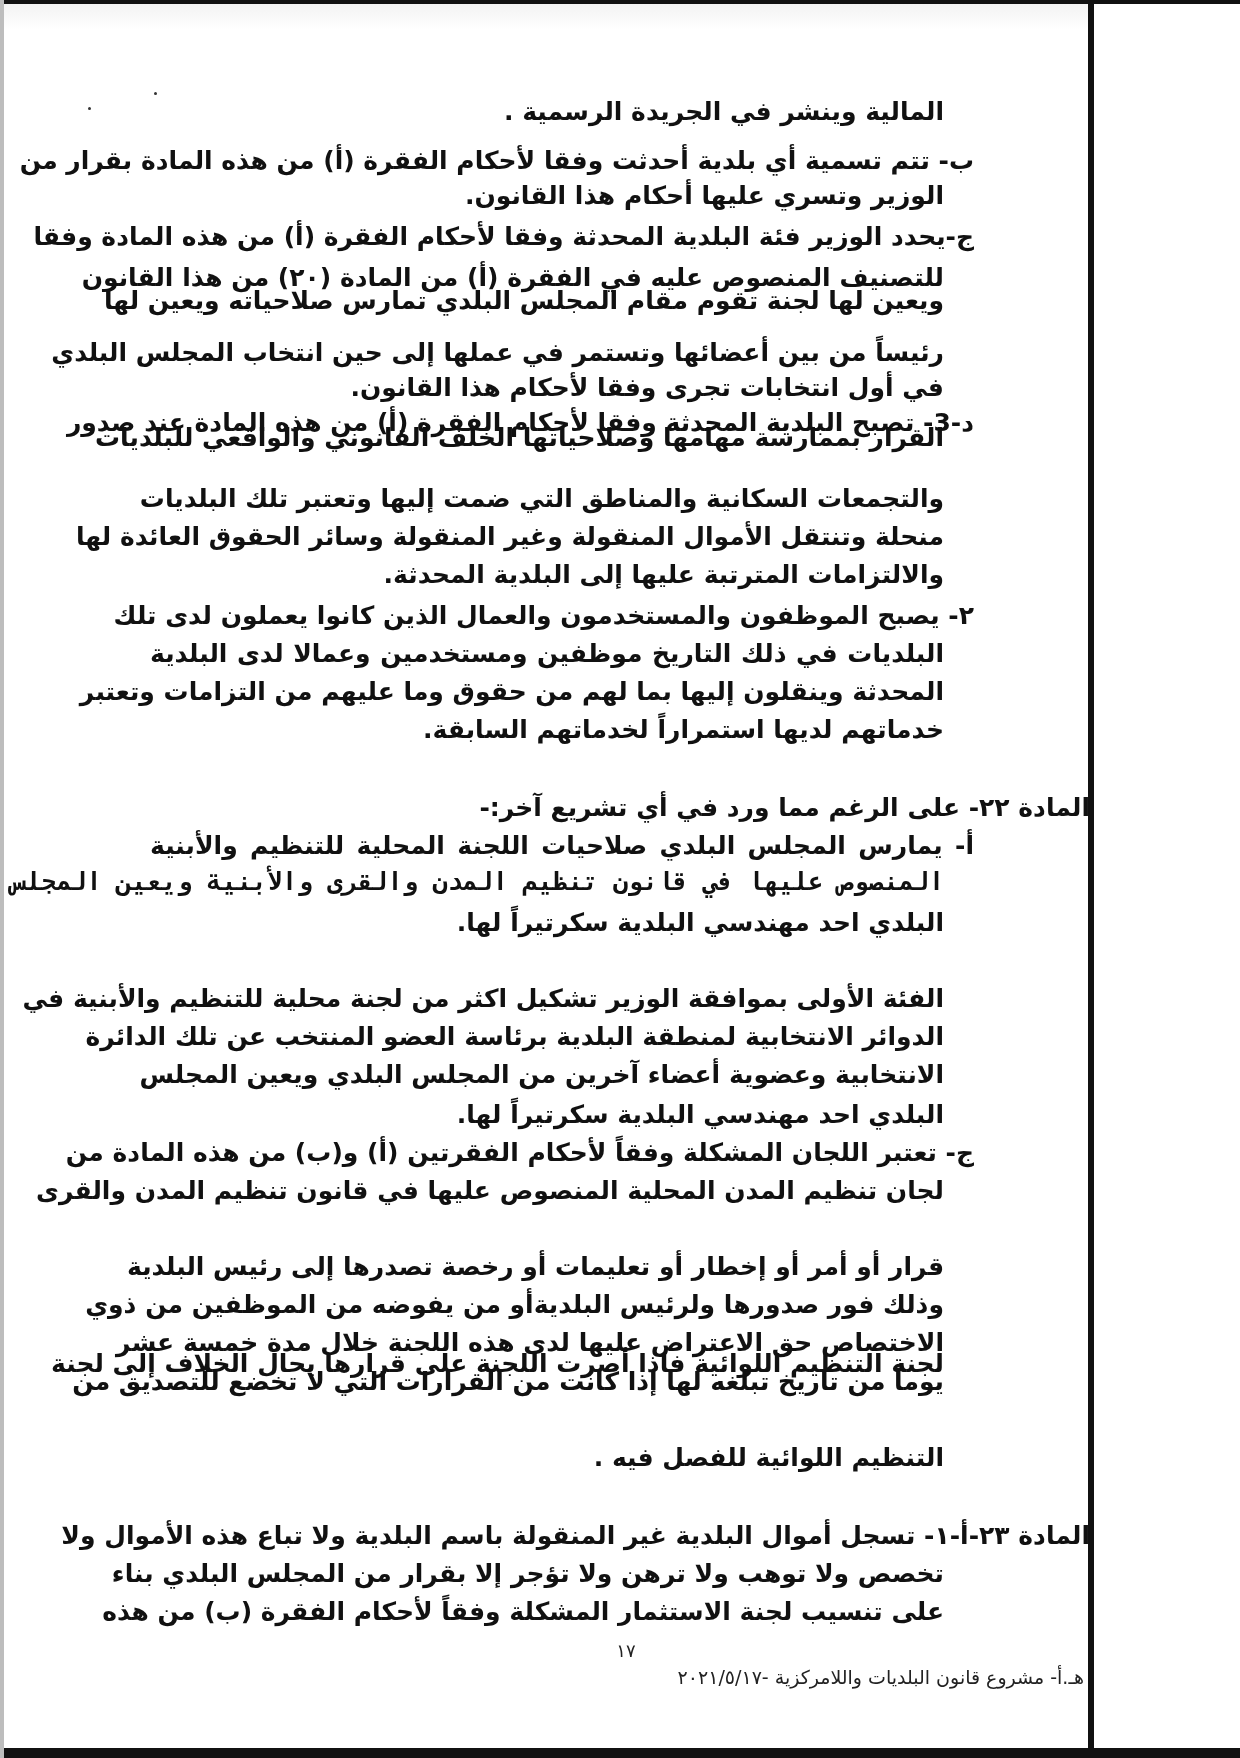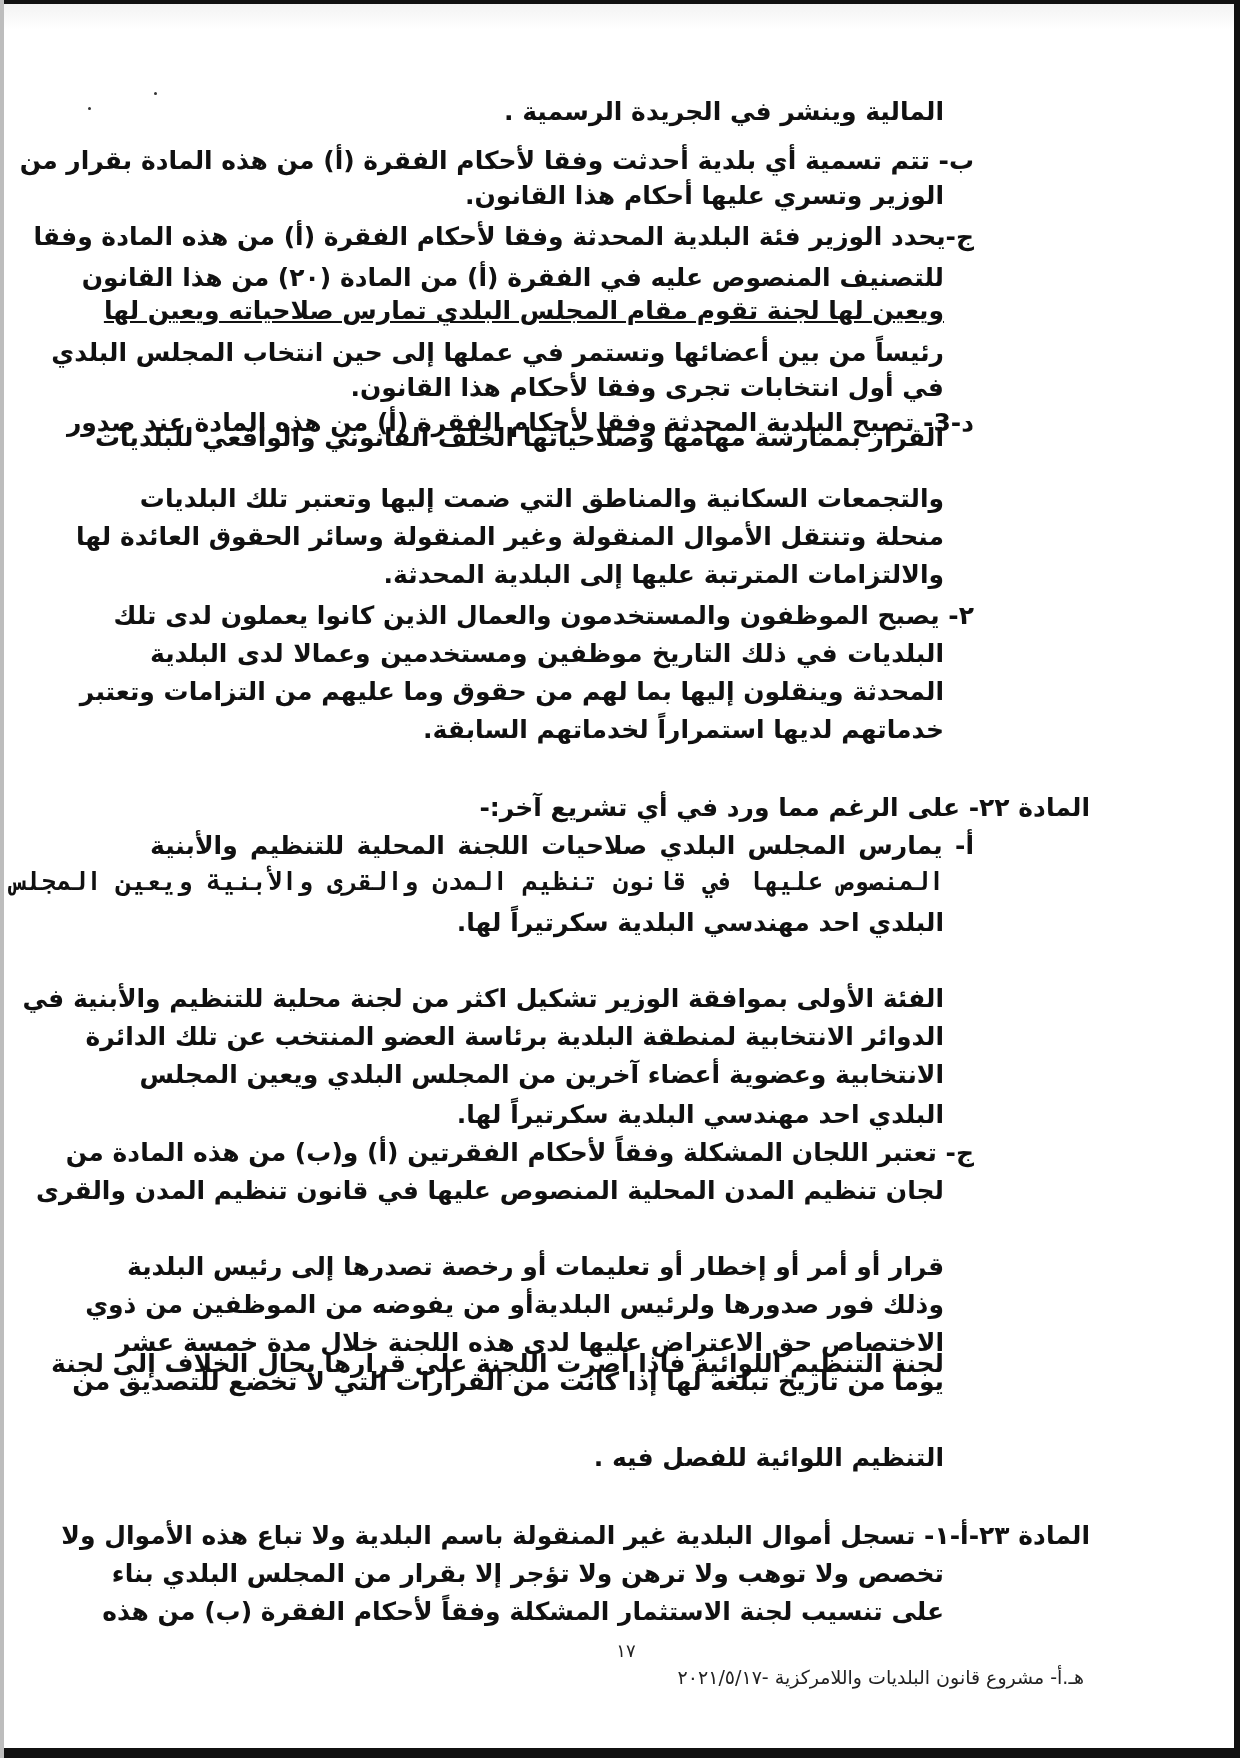--- a/index.html
+++ b/index.html
@@ -1,18 +1,18 @@
 <!DOCTYPE html>
 <html><head>
 <meta charset="utf-8">
 <style>
   html, body { margin:0; padding:0; }
   body { width:1240px; height:1758px; position:relative; overflow:hidden;
          background:#ffffff; }
-  .page { position:absolute; left:0; top:0; width:1240px; height:1758px;
+  .page { position:absolute; left:0; top:0; width:1094px; height:1758px;
           background: linear-gradient(180deg, #f1f1f1 0px, #ffffff 30px, #ffffff 100%);
           border-left:4px solid #bdbdbd; box-sizing:border-box; }
   .border-top { position:absolute; left:0; top:0; width:1240px; height:4px; background:#111; }
   .border-right { position:absolute; right:0; top:0; width:6px; height:1758px; background:#111; }
   .border-bottom { position:absolute; left:0; bottom:0; width:1240px; height:10px; background:#111; }
   .speck { position:absolute; width:3px; height:3px; border-radius:50%; background:#333; }
   .line { position:absolute; direction:rtl; text-align:justify; text-align-last:justify;
           white-space:nowrap; font-family:"DejaVu Sans", sans-serif; font-weight:bold;
           font-size:25px; line-height:36px; color:#111; height:36px; overflow:visible; }
   .line.last { text-align-last:right; }
@@ -32,21 +32,21 @@
   <div class="border-right"></div>
   <div class="border-bottom"></div>
   <div class="speck" style="left:150px;top:92px;"></div>
   <div class="speck" style="left:84px;top:107px;"></div>
 
   <div class="line indent last" style="top:94px;">المالية وينشر في الجريدة الرسمية .</div>
   <div class="line full" style="top:136px;margin-top:7px;">ب- تتم تسمية أي بلدية أحدثت وفقا لأحكام الفقرة (أ) من هذه المادة بقرار من</div>
   <div class="line indent last" style="top:178px;">الوزير وتسري عليها أحكام هذا القانون.</div>
   <div class="line full" style="top:219px;">ج-يحدد الوزير فئة البلدية المحدثة وفقا لأحكام الفقرة (أ) من هذه المادة وفقا</div>
   <div class="line indent" style="top:260px;">للتصنيف المنصوص عليه في الفقرة (أ) من المادة (٢٠) من هذا القانون</div>
-  <div class="line indent" style="top:293px;text-decoration:underline;">ويعين لها لجنة تقوم مقام المجلس البلدي تمارس صلاحياته ويعين لها</div>
+  <div class="line indent" style="top:283px;">ويعين لها لجنة تقوم مقام المجلس البلدي تمارس صلاحياته ويعين لها</div>
   <div class="line indent" style="top:335px;">رئيساً من بين أعضائها وتستمر في عملها إلى حين انتخاب المجلس البلدي</div>
   <div class="line indent last" style="top:370px;">في أول انتخابات تجرى وفقا لأحكام هذا القانون.</div>
   <div class="line full" style="top:405px;">د-3- تصبح البلدية المحدثة وفقا لأحكام الفقرة (أ) من هذه المادة عند صدور</div>
   <div class="line indent" style="top:420px;">القرار بممارسة مهامها وصلاحياتها الخلف القانوني والواقعي للبلديات</div>
   <div class="line indent" style="top:481px;">والتجمعات السكانية والمناطق التي ضمت إليها وتعتبر تلك البلديات</div>
   <div class="line indent" style="top:519px;">منحلة وتنتقل الأموال المنقولة وغير المنقولة وسائر الحقوق العائدة لها</div>
   <div class="line indent last" style="top:557px;">والالتزامات المترتبة عليها إلى البلدية المحدثة.</div>
   <div class="line full" style="top:598px;">٢- يصبح الموظفون والمستخدمون والعمال الذين كانوا يعملون لدى تلك</div>
   <div class="line indent" style="top:636px;">البلديات في ذلك التاريخ موظفين ومستخدمين وعمالا لدى البلدية</div>
   <div class="line indent" style="top:674px;">المحدثة وينقلون إليها بما لهم من حقوق وما عليهم من التزامات وتعتبر</div>

